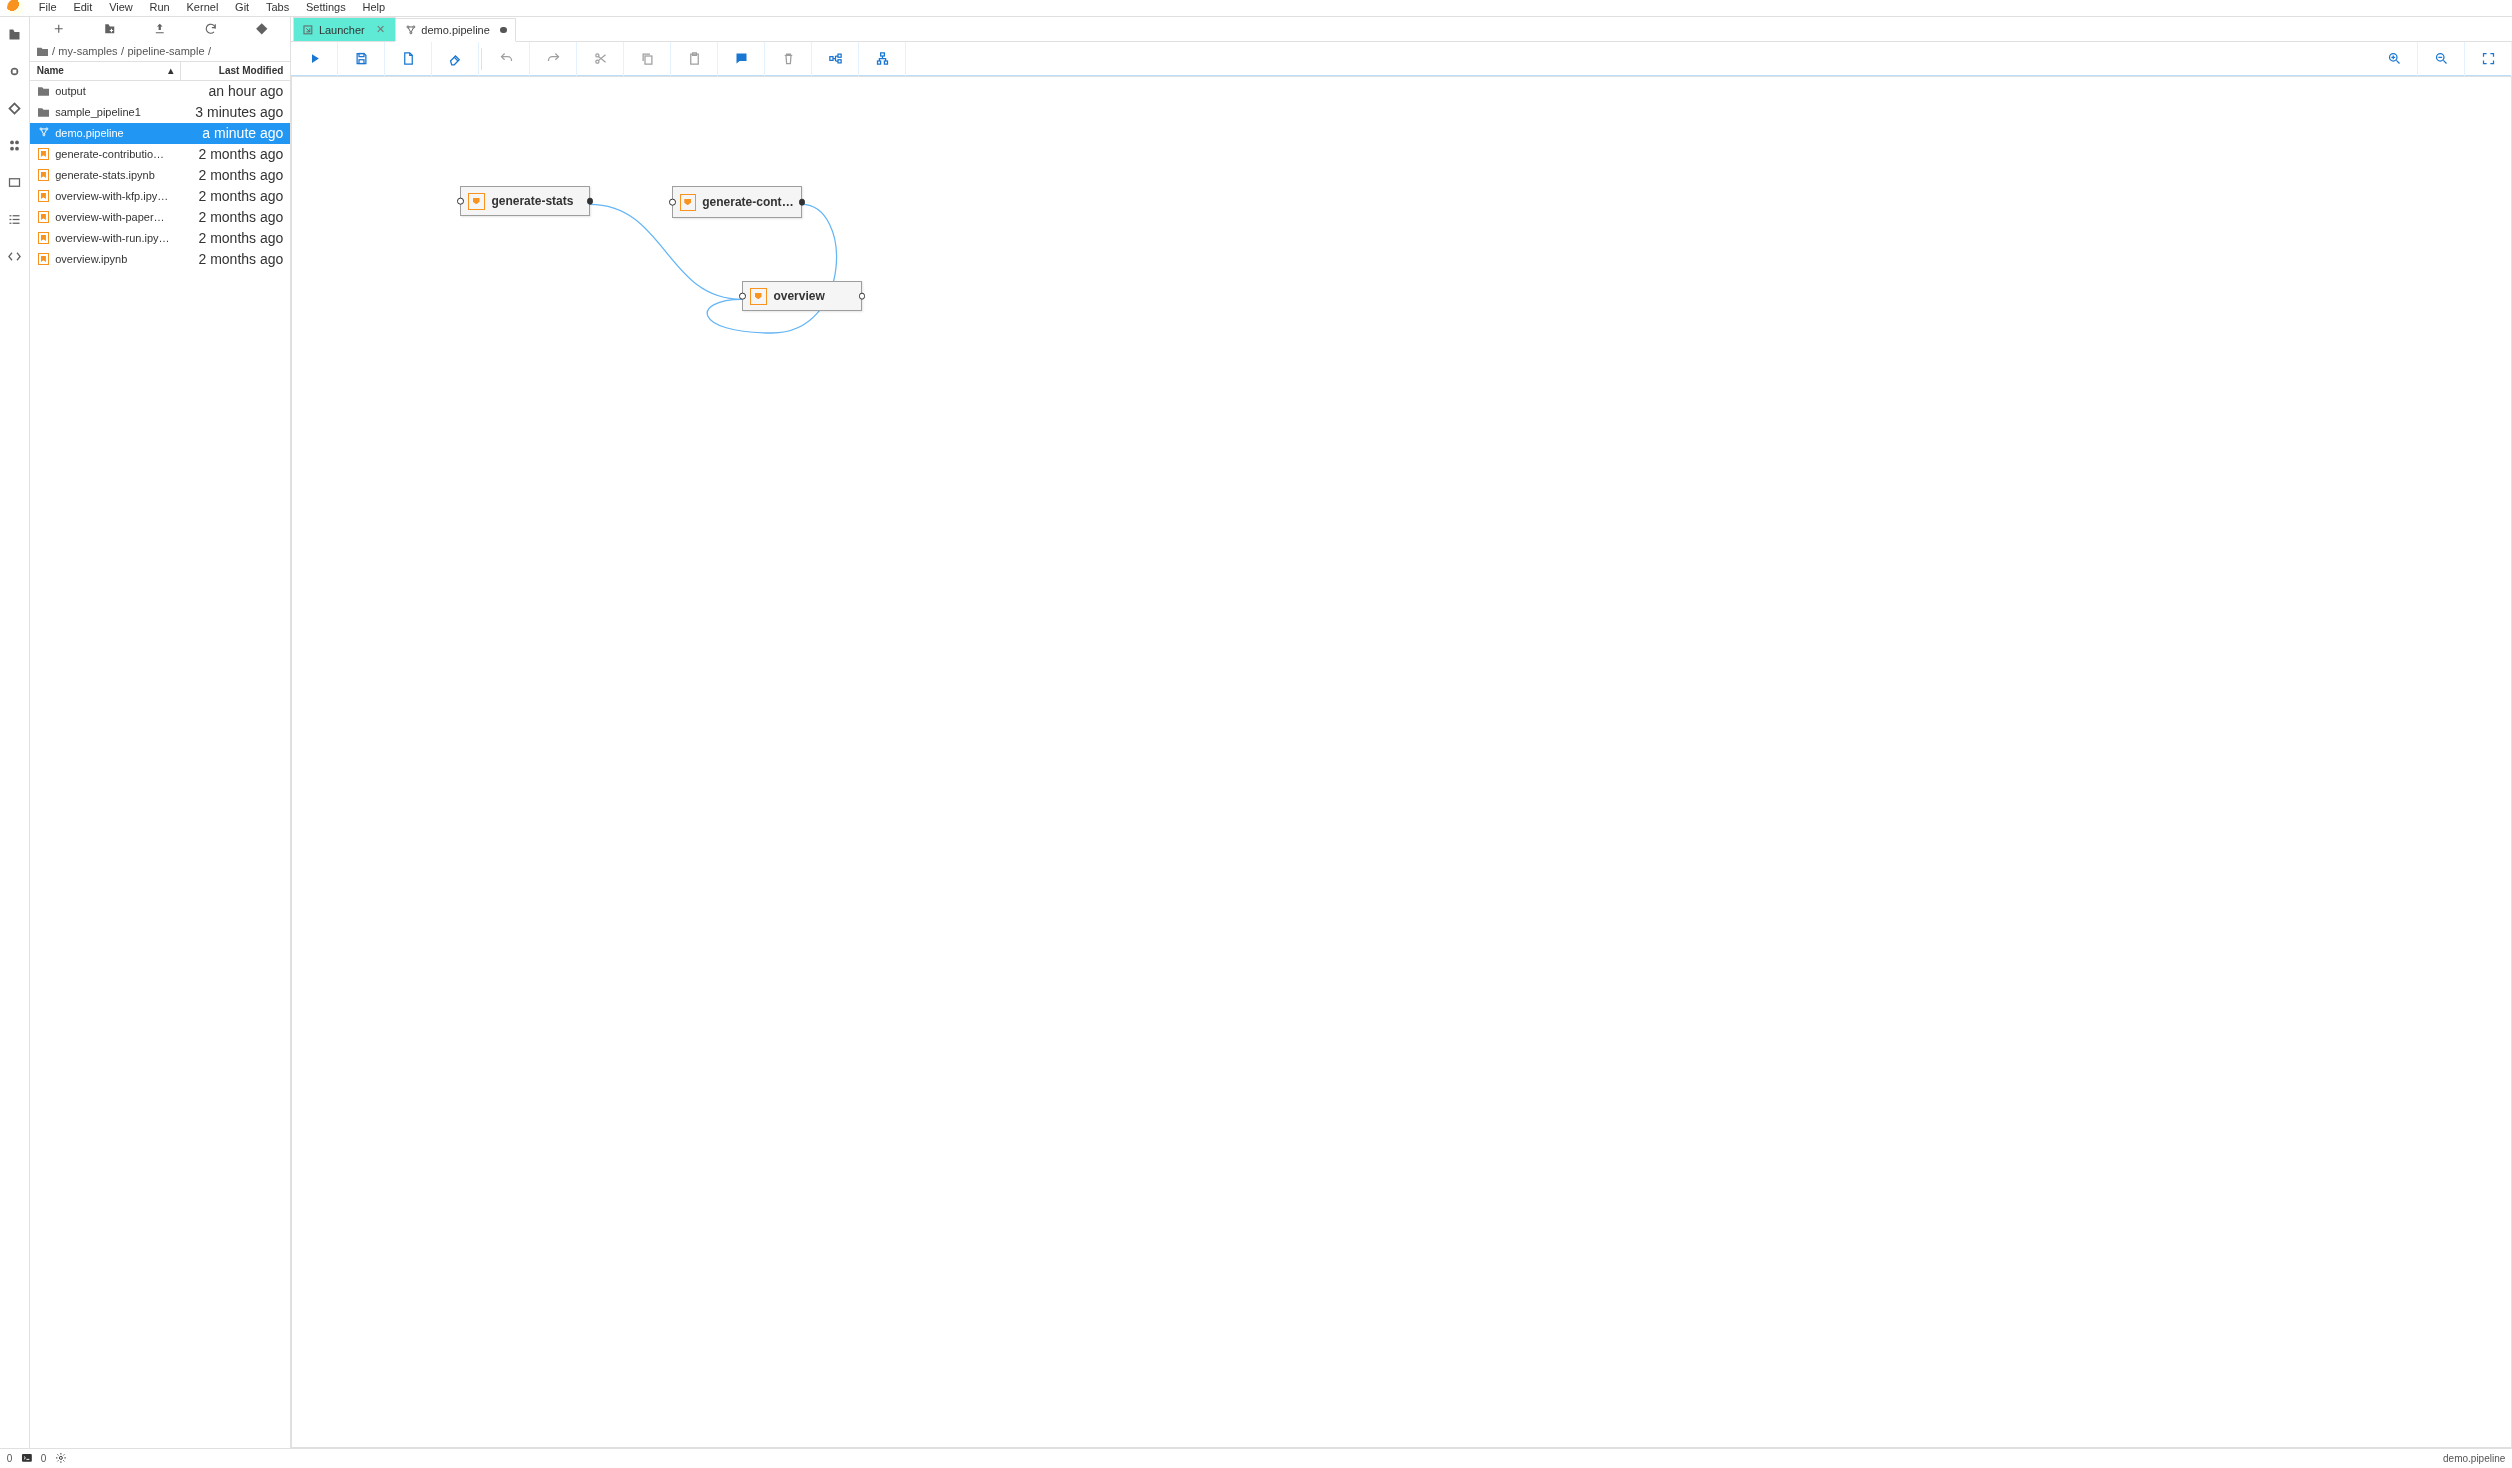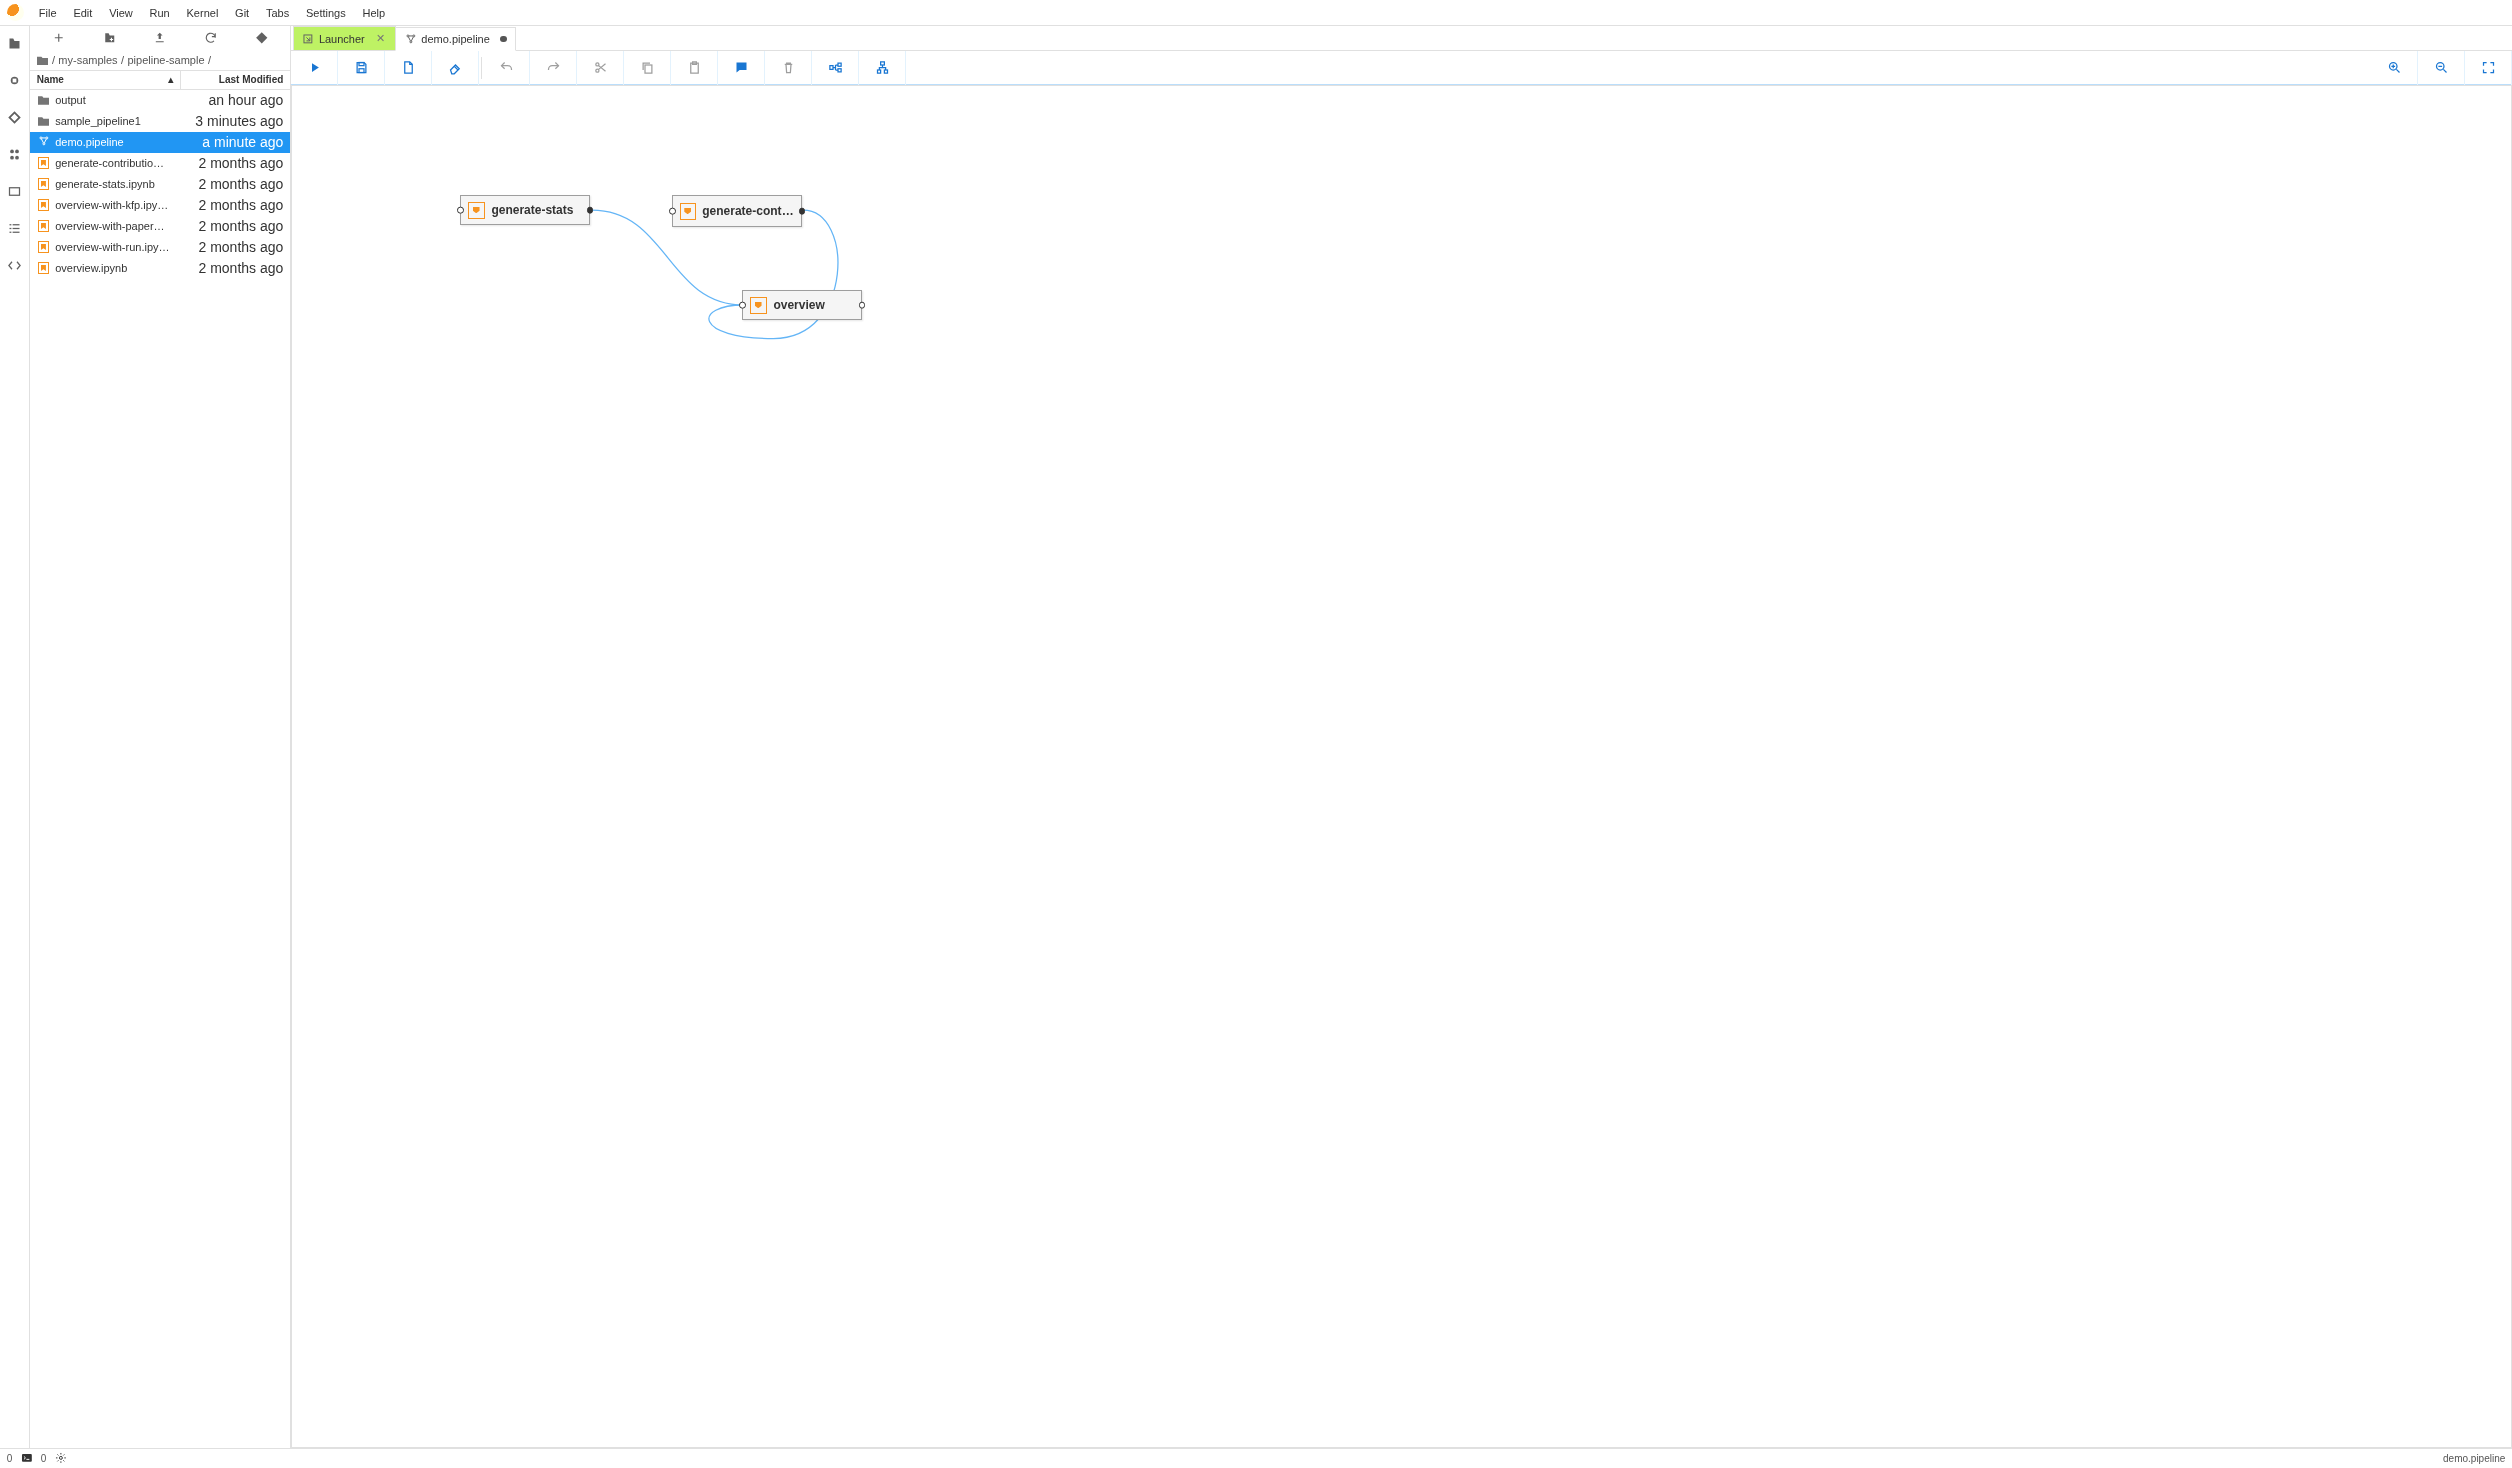--- a/index.html
+++ b/index.html
@@ -1,20 +1,20 @@
 <!DOCTYPE html>
 <html><head>
 <meta charset="utf-8">
 <style>
   * { box-sizing: border-box; margin: 0; padding: 0; }
   html, body { width: 100%; height: 100%; font-family: -apple-system, BlinkMacSystemFont, "Segoe UI", Helvetica, Arial, sans-serif; font-size: 11px; color: #333; background: #fff; }
   body { display: flex; flex-direction: column; }
 
   
-  .menubar { height: 26px; display: flex; align-items: center; padding: 0 3.4px; border-bottom: 0.8px solid #e0e0e0; }
+  .menubar { height: 17px; display: flex; align-items: flex-end; padding: 0 3.4px; border-bottom: 0.8px solid #e0e0e0; }
   .menubar .logo { width: 17px; height: 17px; margin: 0 6.7px 0 3.4px; border-radius: 50%; background: radial-gradient(circle at 30% 30%, #f7931e 0%, #f7931e 40%, #ffe 41%); display:flex; align-items:center; justify-content:center;}
   .menubar .menu-item { padding: 3.4px 8.4px; cursor: pointer; }
 
   
   .main { flex: 1; display: flex; min-height: 0; }
 
   
   .activity-bar { width: 30px; border-right: 0.8px solid #e0e0e0; display: flex; flex-direction: column; align-items: center; padding-top: 8.4px; gap: 18.5px; }
   .activity-bar .act-btn { width: 18.5px; height: 18.5px; display: flex; align-items: center; justify-content: center; color: #616161; cursor: pointer; }
   .activity-bar .act-btn svg { width: 15px; height: 15px; }
@@ -31,21 +31,21 @@
   .fb-row { display:flex; align-items:center; padding:2.5px 6.7px; cursor:pointer; }
   .fb-row.selected { background:#2196f3; color:#fff; }
   .fb-row .icon { width:13.5px; height:13.5px; margin-right:5px; flex-shrink:0; display:flex; align-items:center; justify-content:center; }
   .fb-row .fname { flex:1; white-space:nowrap; overflow:hidden; text-overflow:ellipsis; }
   .fb-row .fmod { width:93px; text-align:right; font-size:14px; }
   .fb-row.selected .fmod { color:#fff; }
 
   
   .editor-area { flex:1; display:flex; flex-direction:column; min-width:0; }
   .tabbar { height:25px; display:flex; align-items:flex-end; border-bottom:0.8px solid #e0e0e0; padding-left:1.7px;}
-  .tab { height:23.6px; display:flex; align-items:center; padding:0 8.4px; border:0.8px solid #e0e0e0; border-bottom:none; margin-right:-0.8px; background:#bef264; cursor:pointer; gap:5px; position:relative; max-width:168px;}
+  .tab { height:23.6px; display:flex; align-items:center; padding:0 8.4px; border:0.8px solid #e0e0e0; border-bottom:none; margin-right:-0.8px; background:#5eead4; cursor:pointer; gap:5px; position:relative; max-width:168px;}
   .tab.active { background:#fff; border-bottom:0.8px solid #fff; z-index:2; margin-bottom:-0.8px;}
   .tab .tab-icon { width:11.8px; height:11.8px; display:flex; align-items:center; justify-content:center; color:#616161;}
   .tab .tab-label { white-space:nowrap; overflow:hidden; text-overflow:ellipsis; }
   .tab .tab-close { width:11.8px; height:11.8px; display:flex; align-items:center; justify-content:center; color:#777; margin-left:5px;}
   .tab .tab-dirty { width:6.7px; height:6.7px; border-radius:50%; background:#555; margin-left:5px;}
 
   
   .pl-toolbar { height:34px; border-bottom:0.8px solid #bbdefb; display:flex; align-items:center; background:#fff; }
   .pl-toolbar .pl-btn { width:47px; height:34px; display:flex; align-items:center; justify-content:center; cursor:pointer; color:#1976d2; border-right:0.8px solid #e3f2fd;}
   .pl-toolbar .pl-btn.disabled { color:#9e9e9e; }

